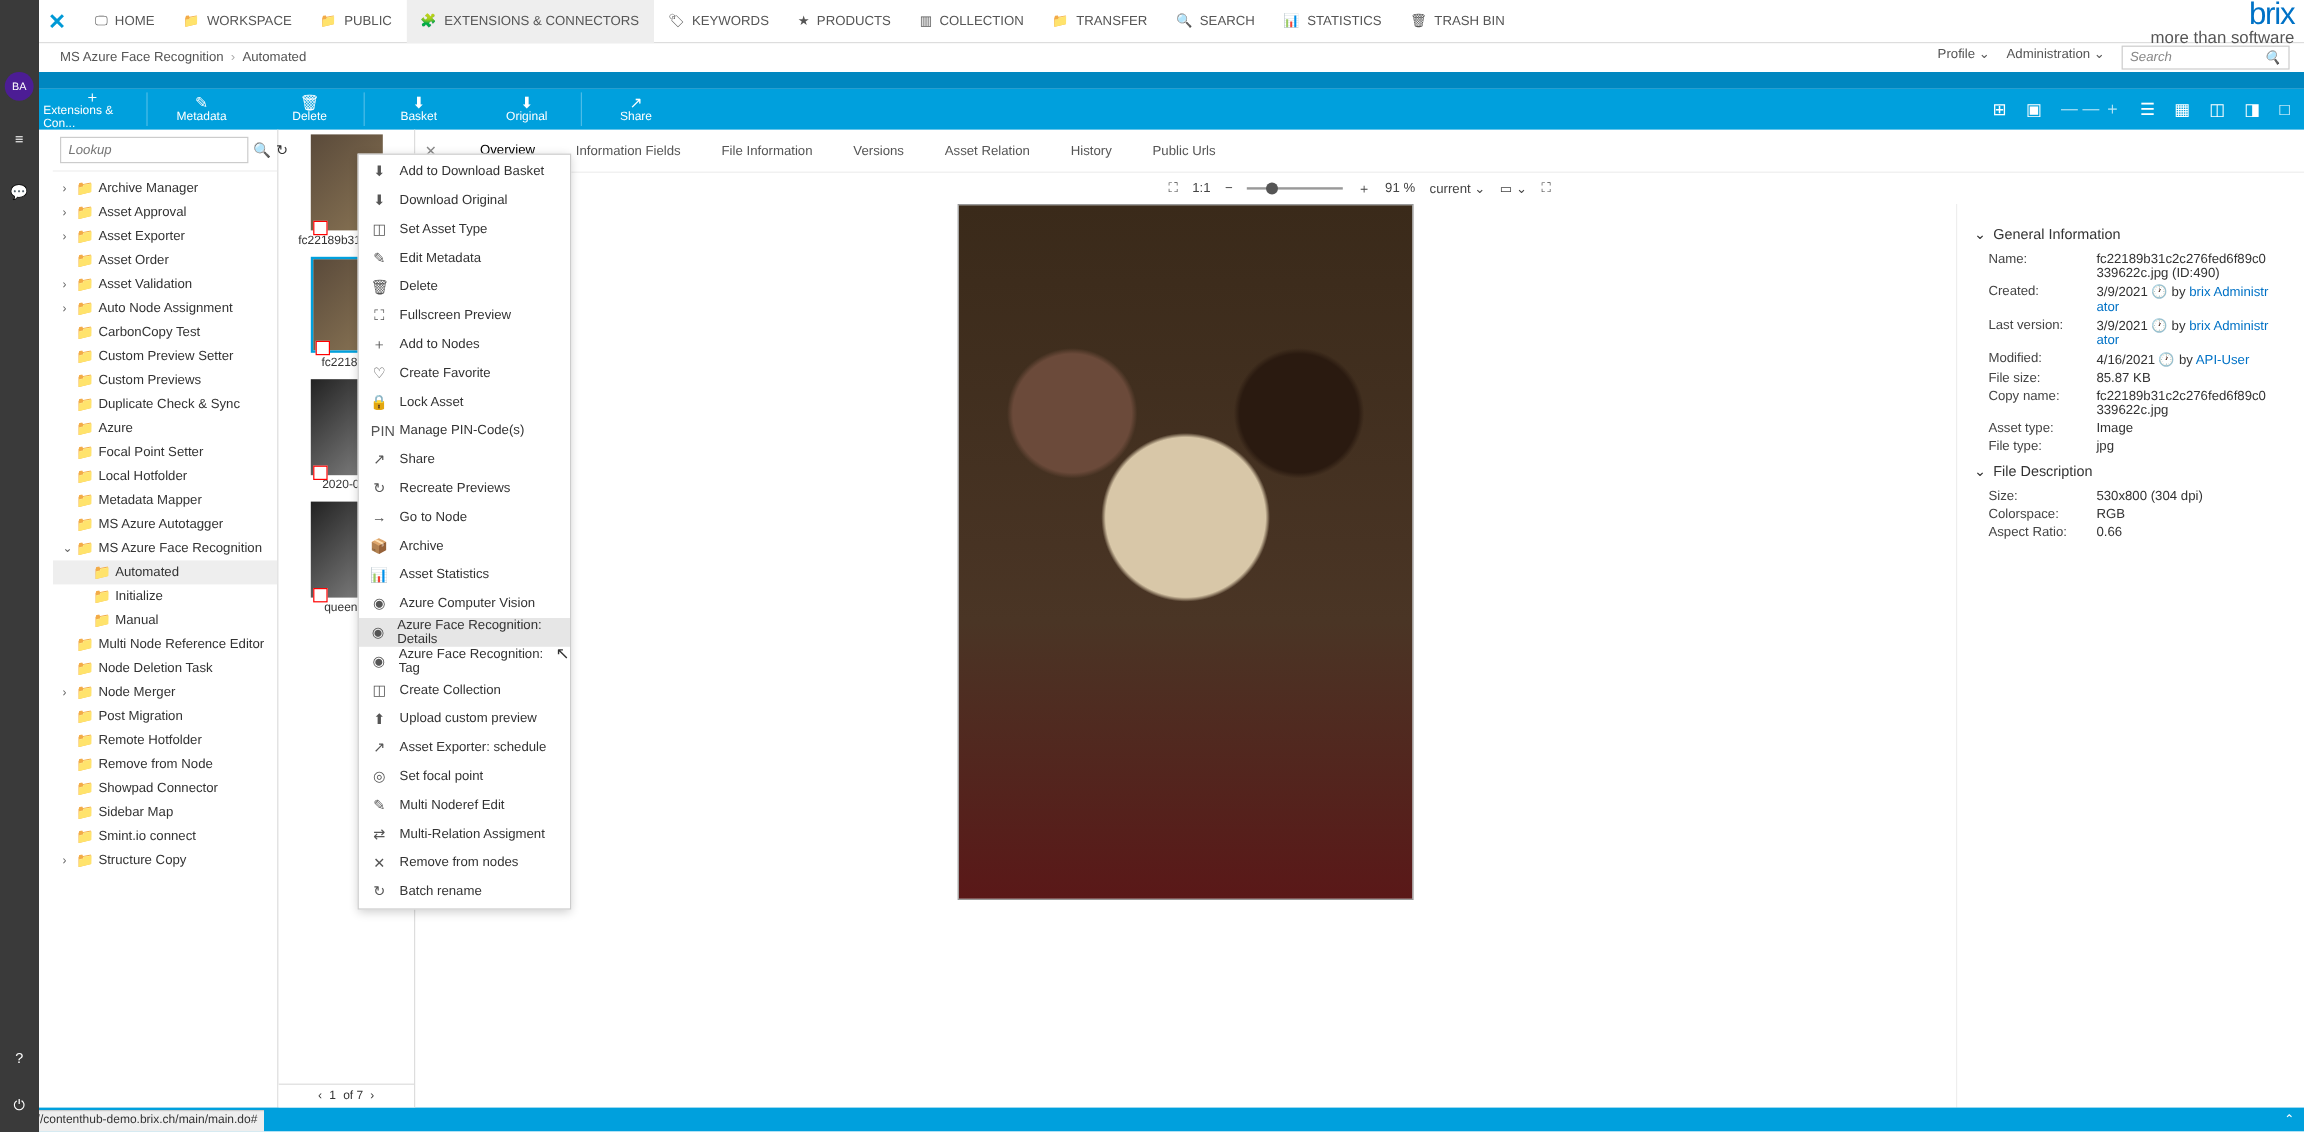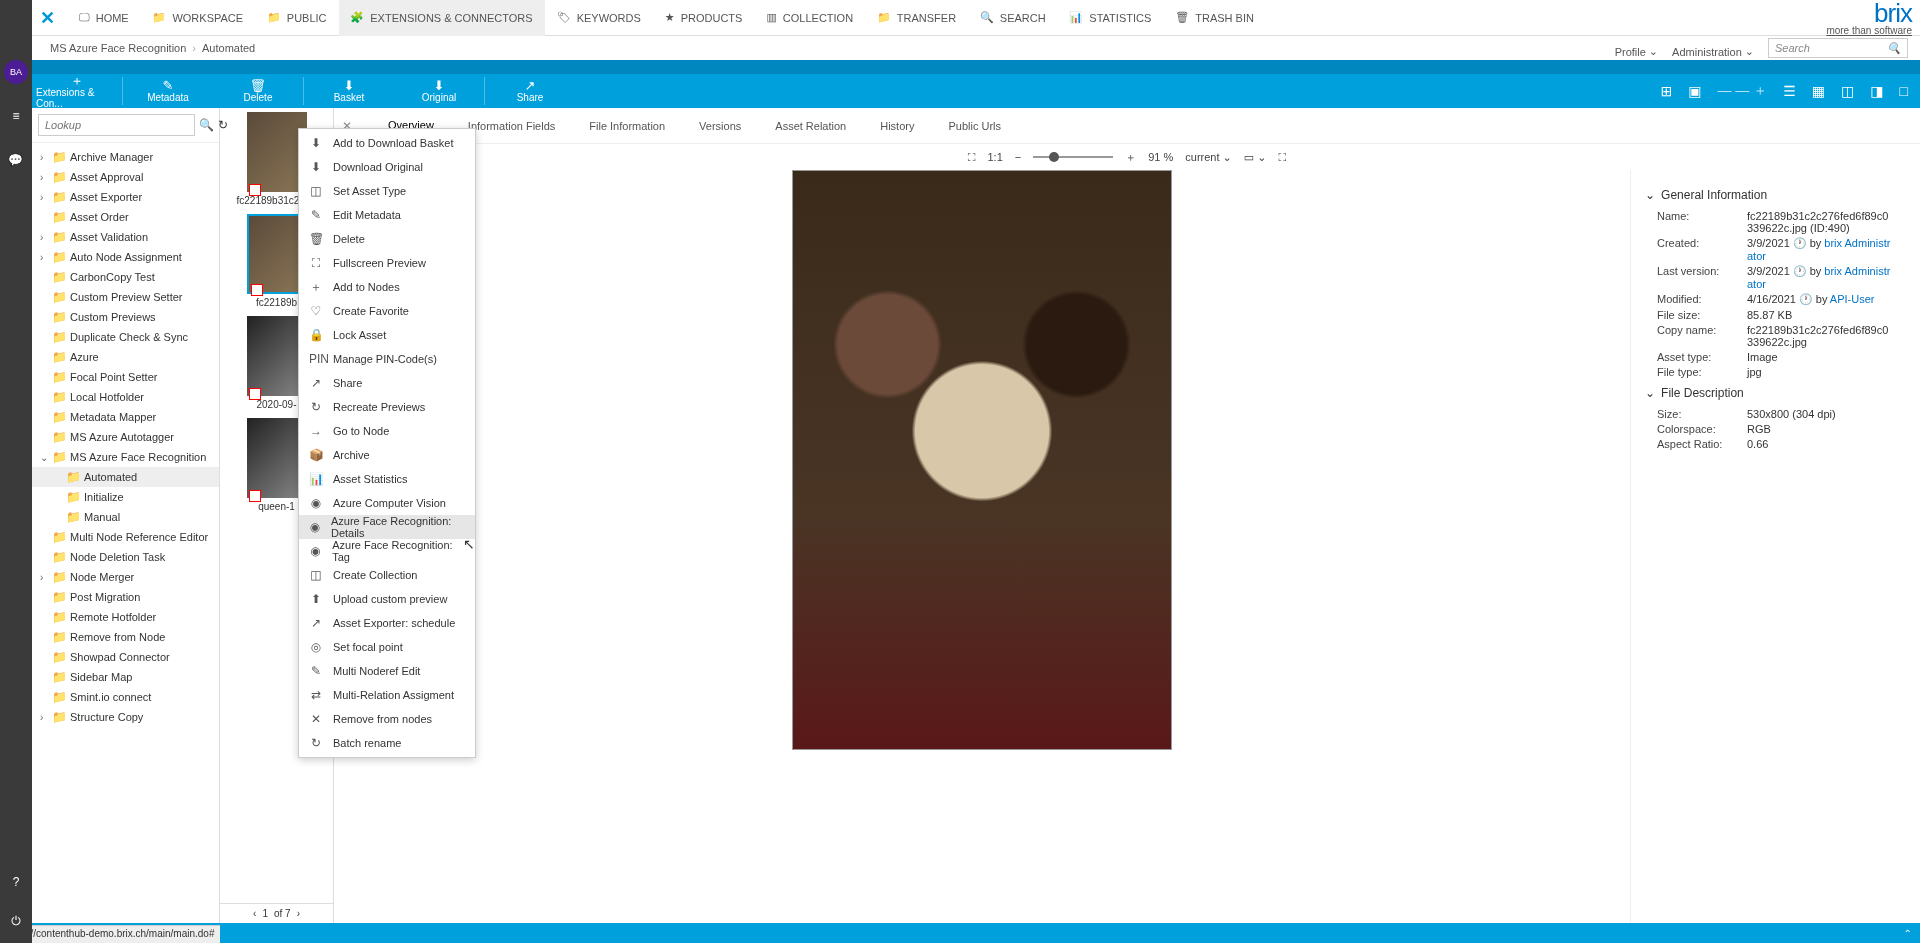--- a/index.html
+++ b/index.html
@@ -13,42 +13,42 @@
 .left-rail .rail-bottom { margin-top: auto; margin-bottom: 10px; display: flex; flex-direction: column; gap: 15px; }
 .avatar-ba { width: 24px; height: 24px; border-radius: 50%; background: #4c1d95; color: #fff; font-size: 9px; display: flex; align-items: center; justify-content: center; }
 
 
 .top-nav { margin-left: 32px; height: 36px; display: flex; align-items: center; padding: 0 8px; border-bottom: 1px solid #ddd; }
 .top-nav .logo-x { color: #0099d6; font-size: 18px; font-weight: bold; margin-right: 12px; }
 .top-nav .nav-item { display: flex; align-items: center; gap: 6px; padding: 0 12px; height: 36px; cursor: pointer; color: #555; font-size: 11px; }
 .top-nav .nav-item.active { background: #eee; }
 .top-nav .brand { margin-left: auto; text-align: right; line-height:1; }
 .top-nav .brand .b1 { color: #0072c6; font-size: 26px; font-weight: normal; letter-spacing:-1px; }
-.top-nav .brand .b2 { color: #555; font-size: 10px; text-decoration: underline; }
+.top-nav .brand .b2 { color: #555; font-size: 14px; }
 
 
 .breadcrumb-row { margin-left: 32px; height: 24px; display: flex; align-items: center; padding: 0 12px; font-size: 11px; color: #555; }
 .breadcrumb-row .crumb { padding: 0 6px; }
 .breadcrumb-row .chev { color: #aaa; }
-.breadcrumb-row .right { margin-left: auto; display: flex; align-items: flex-end; gap: 14px; }
+.breadcrumb-row .right { margin-left: auto; display: flex; align-items: flex-start; gap: 14px; }
 .breadcrumb-row .right .dd { cursor: pointer; display:flex; align-items:center; gap:3px;}
 .breadcrumb-row .searchbox { border: 1px solid #ccc; height: 20px; width: 140px; display: flex; align-items: center; padding: 0 6px; font-style: italic; color:#888; justify-content:space-between;}
 
 
 .bluebar-labels { margin-left: 32px; height: 14px; background: #0087c0; display: flex; color:#fff; font-size:10px; }
 .bluebar-labels .lbl { text-align:left;margin-top:24px; }
 .bluebar { margin-left: 32px; height: 34px; background: #00a0dd; display: flex; align-items: center; color:#fff; }
 .bluebar .tb-item { display: flex; flex-direction: column; align-items: center; justify-content:center; height:34px; cursor: pointer; font-size: 10px; padding:0 4px; }
 .bluebar .tb-item .ic { font-size:13px; line-height:13px; }
 .bluebar .divider { width:1px; background:rgba(255,255,255,0.3); height:28px; }
 .bluebar .right-icons { margin-left:auto; display:flex; align-items:center; gap:16px; padding-right:12px; font-size:14px; }
 .bluebar .right-icons span { cursor:pointer; }
 
 
-.main { margin-left: 32px; flex:1; display:flex; min-height:0; }
+.main { margin-left: 32px; flex:1; display:flex; min-height:0;padding-left:12px; }
 .sidebar { width: 188px; border-right:1px solid #ddd; display:flex; flex-direction:column; }
 .sidebar .lookup { display:flex; align-items:center; gap:4px; padding:6px; border-bottom:1px solid #eee; }
 .sidebar .lookup input { flex:1; border:1px solid #ccc; height:22px; padding:0 6px; font-style:italic; font-size:11px; }
 .sidebar .tree { flex:1; overflow-y:auto; padding:4px 0; }
 .tree-item { display:flex; align-items:center; height:20px; padding-left:8px; cursor:pointer; font-size:11px; color:#333; }
 .tree-item.selected { background:#eee; }
 .tree-item .chev { width:12px; font-size:10px; color:#666; }
 .tree-item .fold { width:14px; color:#555; font-size:12px; margin-right:4px;}
 .tree-item.depth1 { padding-left:22px; }
 

